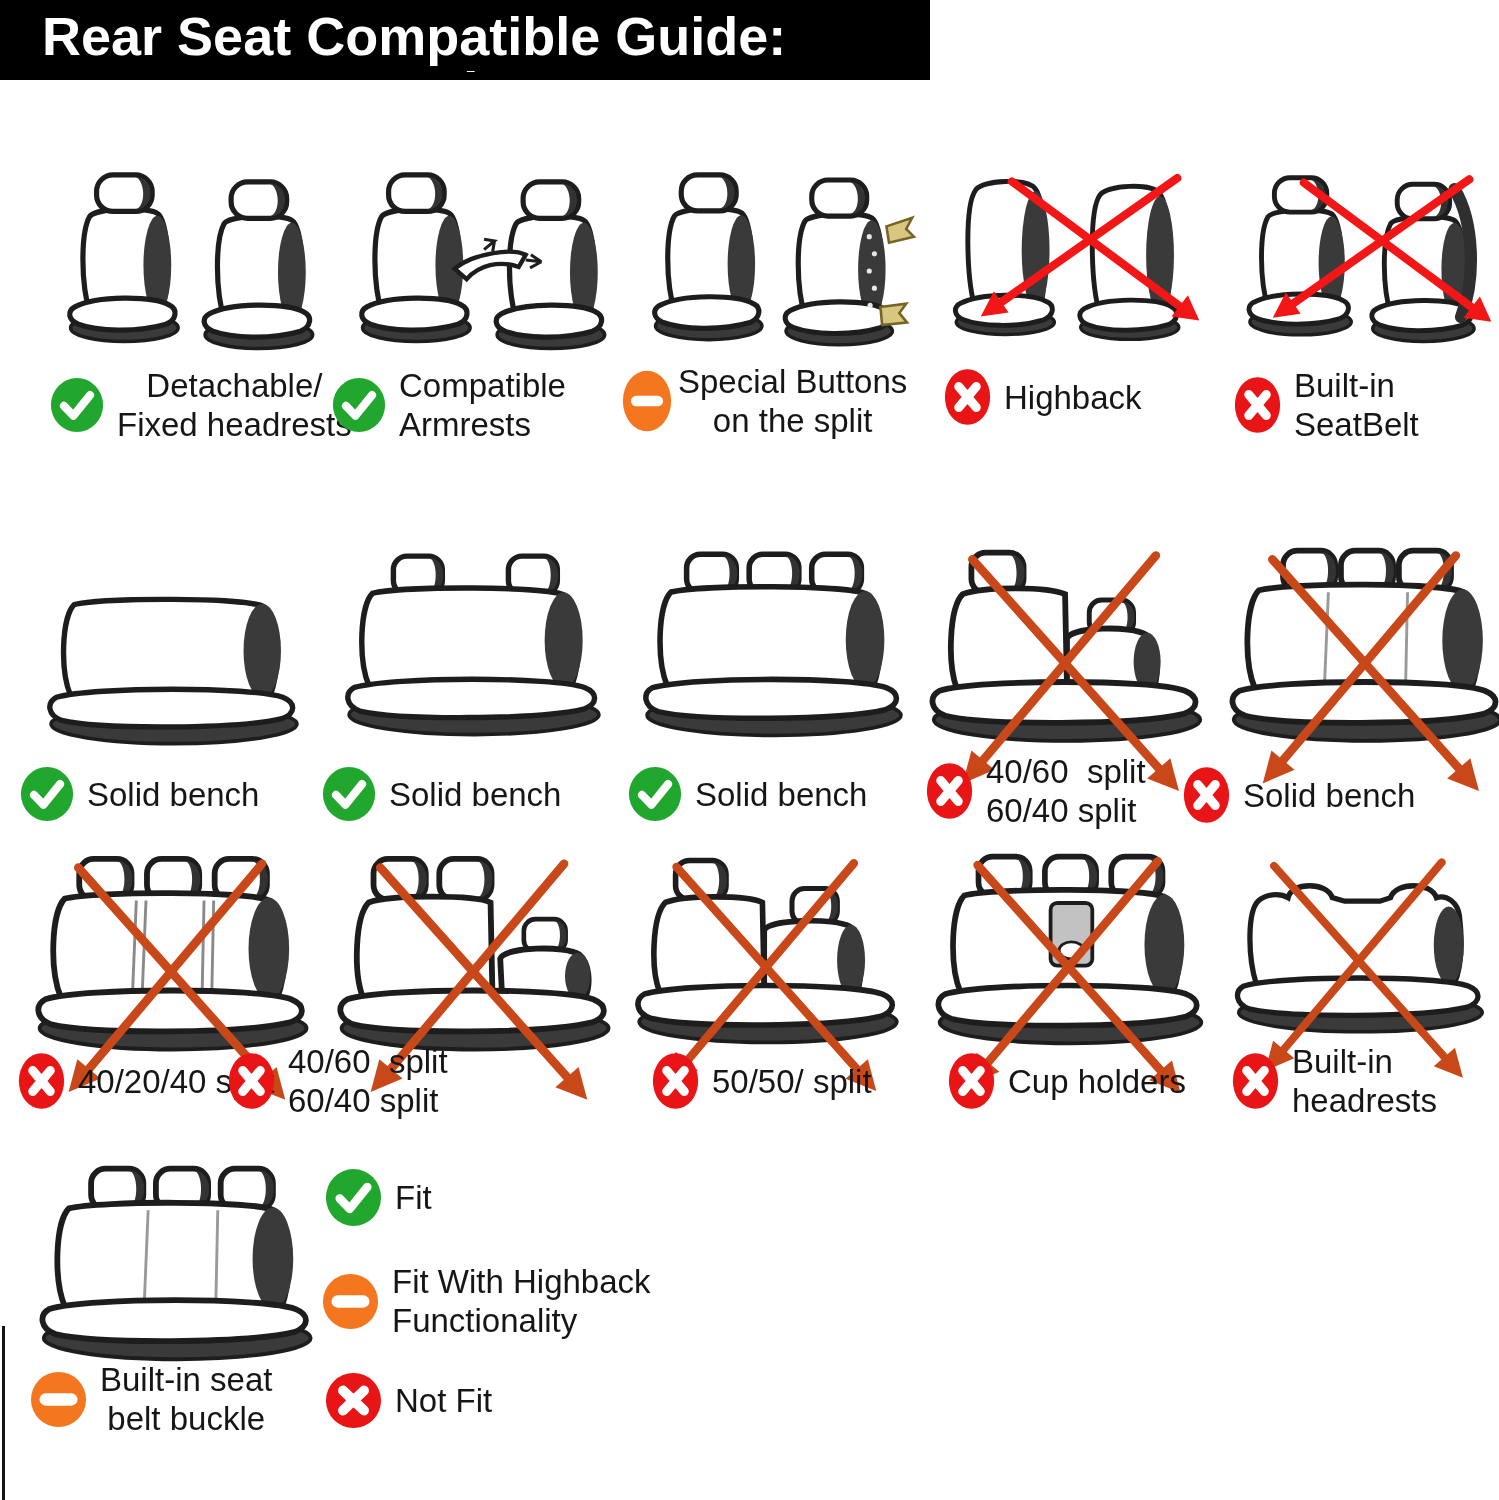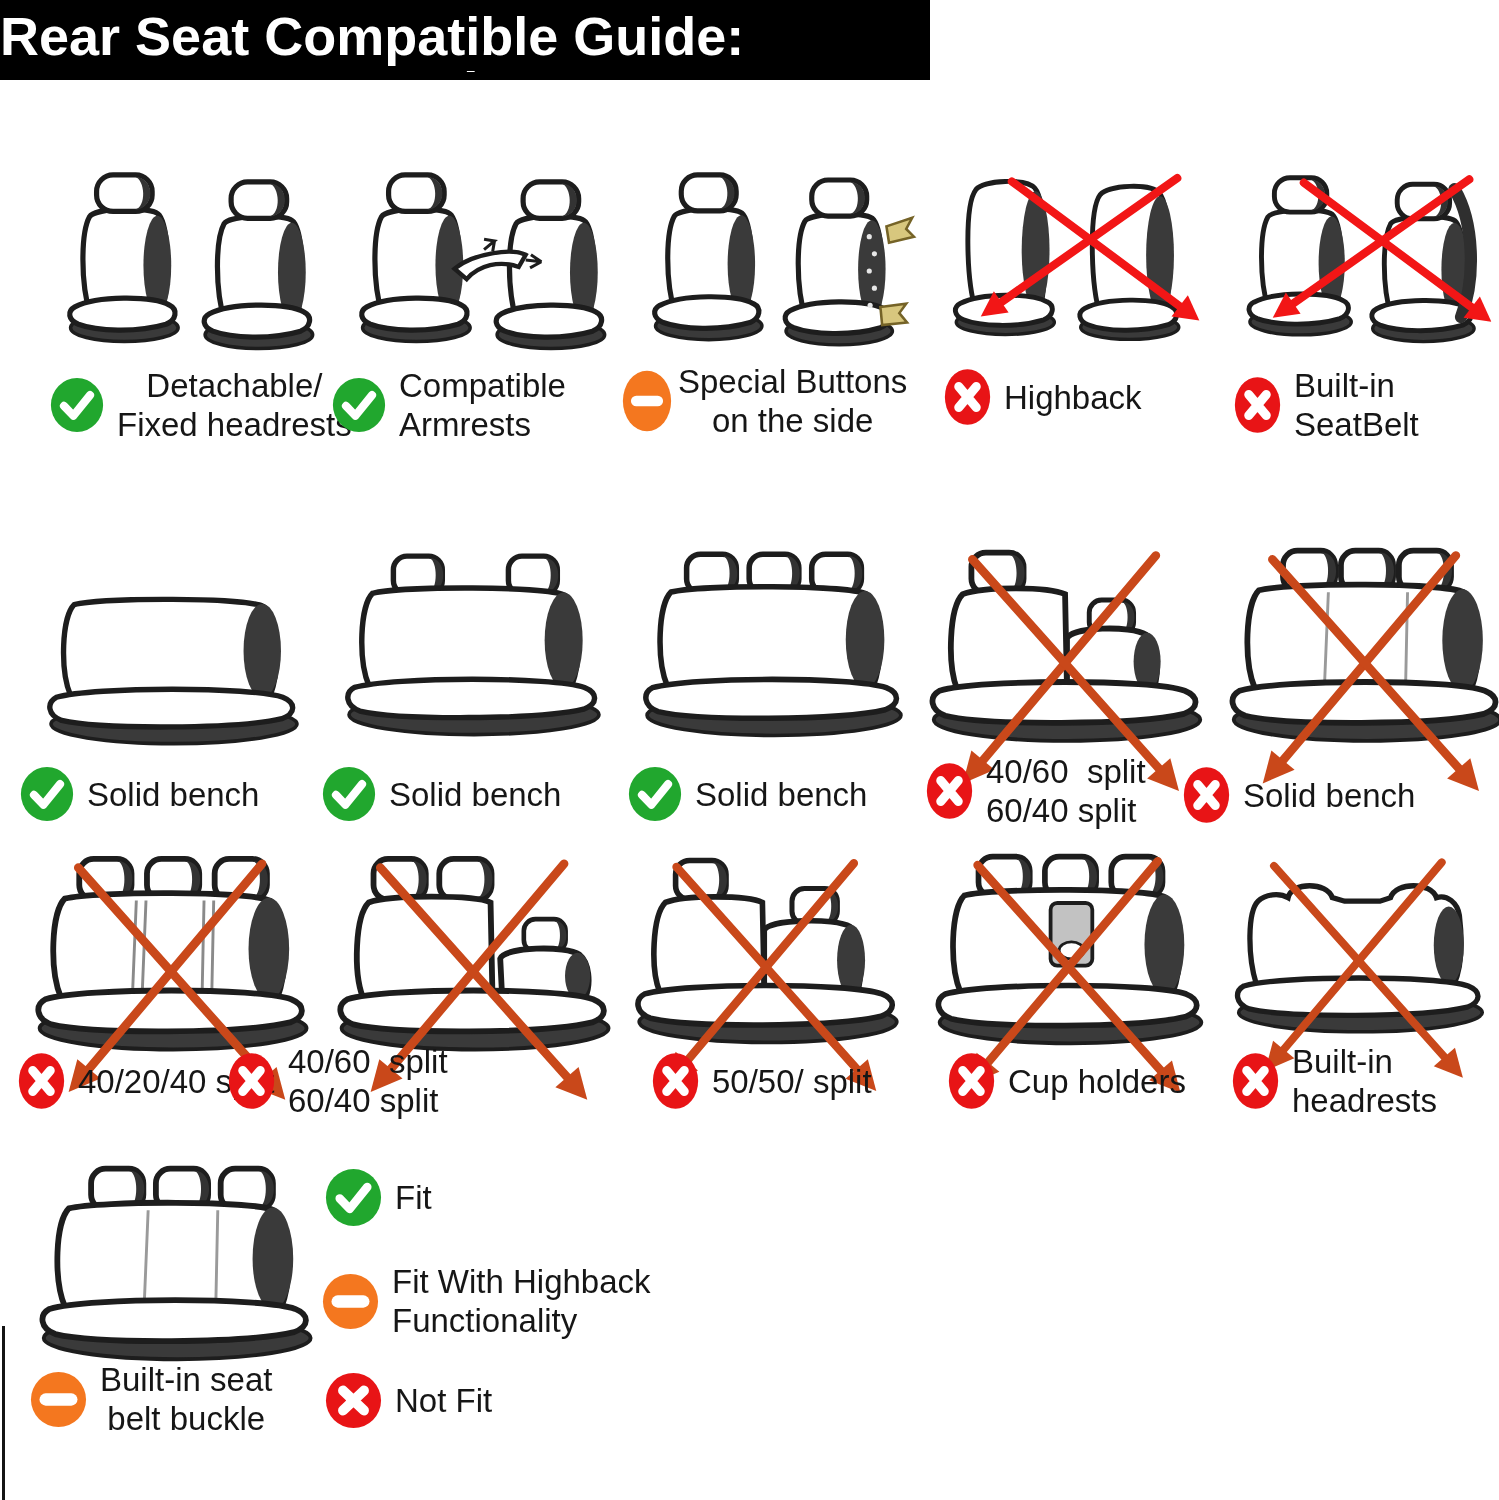--- a/index.html
+++ b/index.html
@@ -1,21 +1,21 @@
 <!DOCTYPE html>
 <html><head>
 <meta charset="utf-8">
 <style>
   html,body{margin:0;padding:0;background:#ffffff;}
   .canvas{position:relative;width:1499px;height:1500px;background:#ffffff;overflow:hidden;
           font-family:"Liberation Sans", sans-serif;color:#161616;}
   .banner{position:absolute;background:#000;color:#fff;display:flex;align-items:center;
           font-weight:700;letter-spacing:0px;}
   #banner-front{left:0;top:58;width:884px;height:80px;font-size:56px;padding-left:46px;}
-  #banner-rear{left:0;top:469;width:882px;height:71px;font-size:54px;}
+  #banner-rear{left:0;top:469;width:882px;height:71px;font-size:54px;padding-left:42px;}
   .illu{position:absolute;}
   .illu svg{width:100%;height:100%;display:block;}
   .lbl{position:absolute;display:flex;align-items:center;gap:13px;}
   .lbl .txt{font-size:33px;line-height:39px;white-space:pre-wrap;color:#161616;}
   .lbl .txt.center{text-align:center;}
   .badge{display:inline-block;flex:none;}
   .badge svg{display:block;}
   .s-check{width:54px;height:56px;}
   .s-minus{width:50px;height:64px;}
   .s-cross{width:47px;height:58px;}
@@ -171,21 +171,21 @@
     <span class="txt">Compatible
 Armrests</span>
   </div>
   <div class="lbl" style="left:622px;top:362px;gap:6px">
     <span class="badge">
         <svg class="s-minus" viewBox="0 0 56 70">
           <use href="#bg-minus"></use>
         </svg>
       </span>
     <span class="txt center">Special Buttons
-on the side</span>
+on the split</span>
   </div>
   <div class="lbl" style="left:944px;top:368px">
     <span class="badge">
         <svg class="s-cross" viewBox="0 0 54 66">
           <use href="#bg-cross"></use>
         </svg>
       </span>
     <span class="txt">Highback</span>
   </div>
   <div class="lbl" style="left:1234px;top:366px">

